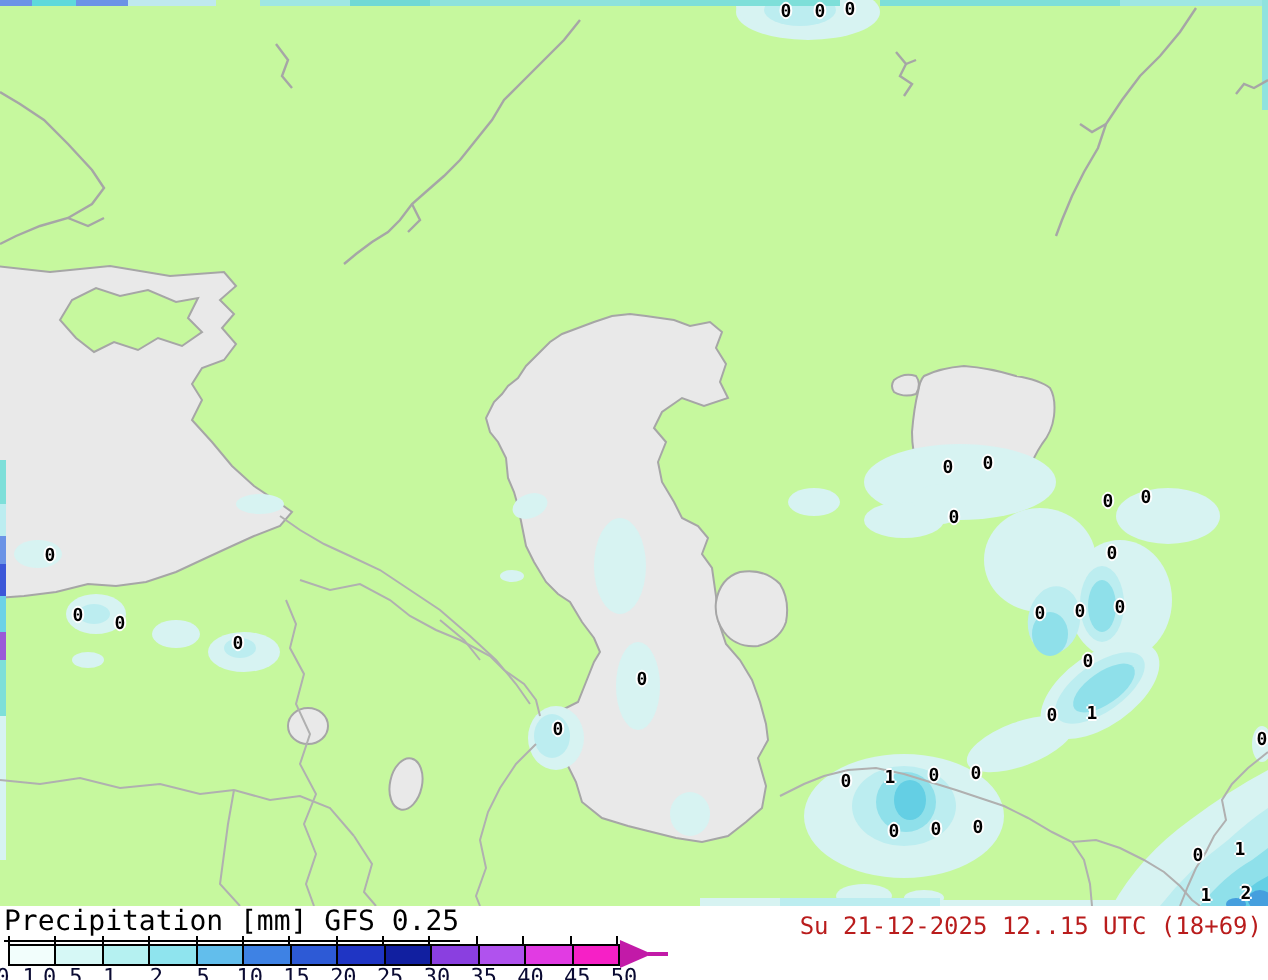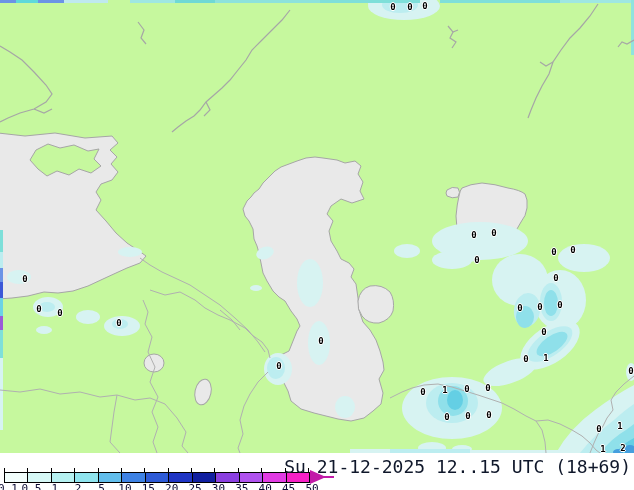--- a/index.html
+++ b/index.html
@@ -17,21 +17,21 @@
             display:flex;box-sizing:content-box;}
   .colorbar .cell{flex:1 1 0;height:100%;}
   .colorbar .cell + .cell{border-left:1px solid #000;}
   .tick{position:absolute;width:1px;height:4px;background:#000;top:15px;}
   .scale-label{position:absolute;top:29px;transform:translateX(-50%);font-size:11px;color:#0A0A32;}
   .cb-arrow{position:absolute;left:310px;top:17px;width:0;height:0;
             border-top:7px solid transparent;border-bottom:7px solid transparent;
             border-left:16px solid #C21AA8;}
   .cb-arrow-tail{position:absolute;left:324px;top:23px;width:10px;height:2px;background:#C21AA8;}
   .legend-right{position:absolute;right:3px;top:3px;text-align:right;}
-  .valid-time{font-size:18px;color:#0f172a;white-space:nowrap;}
+  .valid-time{font-size:12px;color:#b91c1c;white-space:nowrap;}
   .copyright{font-size:12.5px;color:#3148C8;white-space:nowrap;margin-top:1px;}
 </style>
 </head>
 <body>
 
 <div class="screen">
 
   <div class="map">
     <svg width="634" height="453" viewBox="0 0 634 453">
 
@@ -201,20 +201,21 @@
         <span class="maplabel" style="left: 489px; top: 415px;">0</span>
         <span class="maplabel" style="left: 599px; top: 429px;">0</span>
         <span class="maplabel" style="left: 620px; top: 426px;">1</span>
         <span class="maplabel" style="left: 603px; top: 449px;">1</span>
         <span class="maplabel" style="left: 623px; top: 448px;">2</span>
         <span class="maplabel" style="left: 631px; top: 371px;">0</span>
       </div>
   </div>
 
   <div class="legend">
+    <div class="legend-title">Precipitation [mm] GFS 0.25</div>
 
     <div class="colorbar" id="colorbar">
         <div class="cell" style="background: rgb(242, 254, 252);"></div>
         <div class="cell" style="background: rgb(214, 248, 246);"></div>
         <div class="cell" style="background: rgb(181, 241, 241);"></div>
         <div class="cell" style="background: rgb(143, 228, 238);"></div>
         <div class="cell" style="background: rgb(98, 190, 236);"></div>
         <div class="cell" style="background: rgb(62, 130, 228);"></div>
         <div class="cell" style="background: rgb(45, 90, 214);"></div>
         <div class="cell" style="background: rgb(31, 53, 196);"></div>

